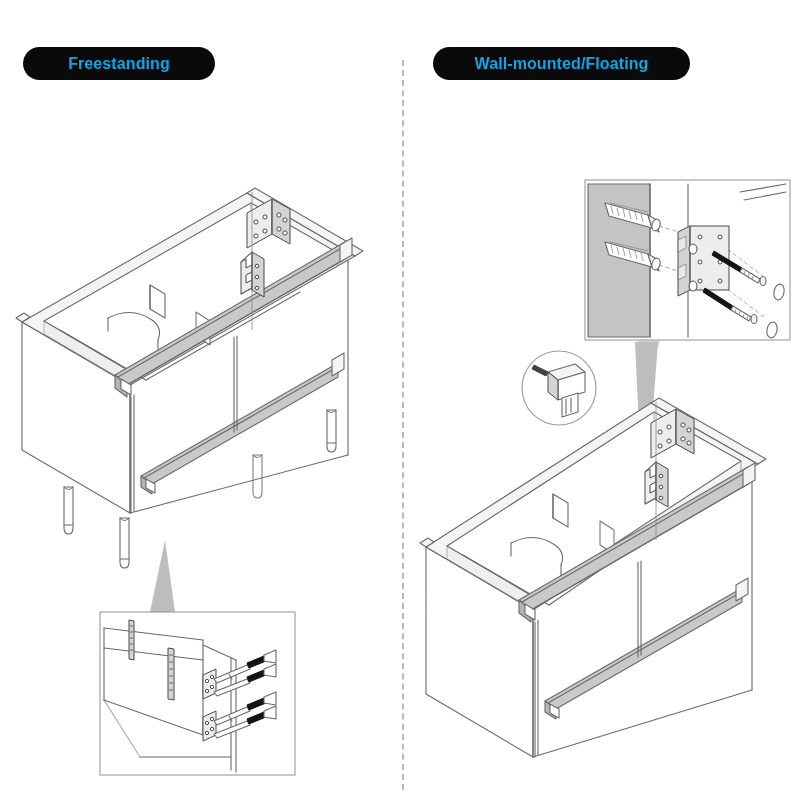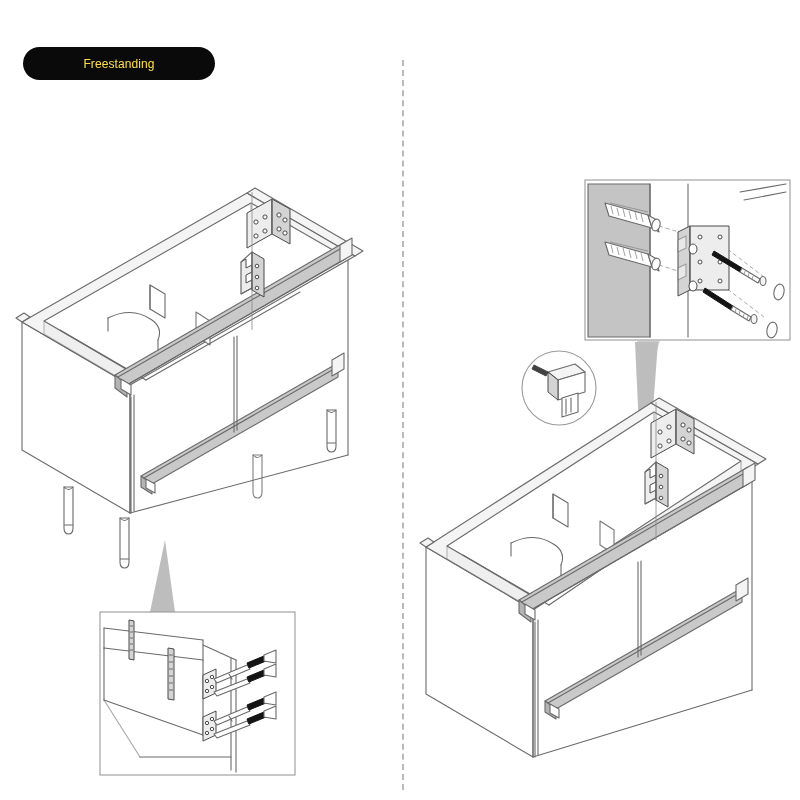--- a/index.html
+++ b/index.html
@@ -14,24 +14,24 @@
     position: relative;
     width: 800px;
     height: 800px;
     background: #ffffff;
     overflow: hidden;
   }
   
   .pill {
     position: absolute;
     background: #0a0a0a;
-    color: #fde047;
+    color: #0ea5e9;
     border-radius: 999px;
-    font-weight: normal;
-    font-size: 12px;
+    font-weight: bold;
+    font-size: 16px;
     letter-spacing: 0.1px;
     display: flex;
     align-items: center;
     justify-content: center;
     box-sizing: border-box;
     white-space: nowrap;
   }
   #pill-left  { left: 23px;  top: 47px; width: 192px; height: 33px; }
   #pill-right { left: 433px; top: 47px; width: 257px; height: 33px; }
 
@@ -449,14 +449,15 @@
       </g>
     </g>
 
   </svg>
   </div>
 
   <div id="divider"></div>
 
   <div class="pill" id="pill-left">Freestanding</div>
 
+  <div class="pill" id="pill-right">Wall-mounted/Floating</div>
 
 </div>
 
 </body></html>

